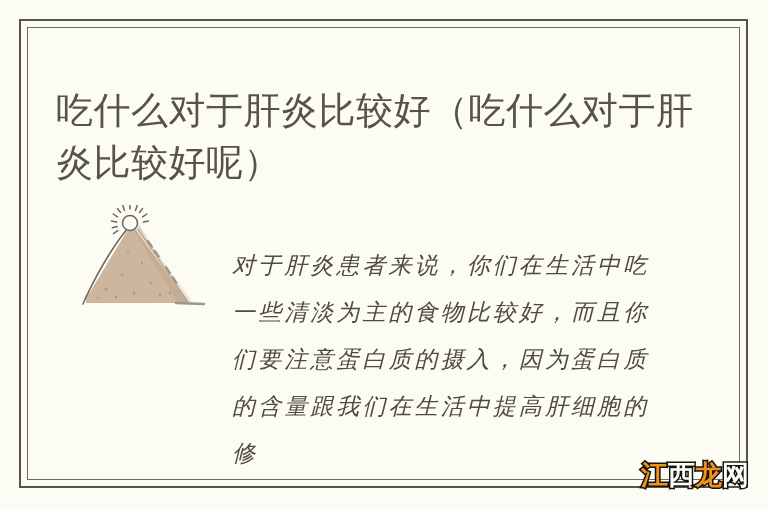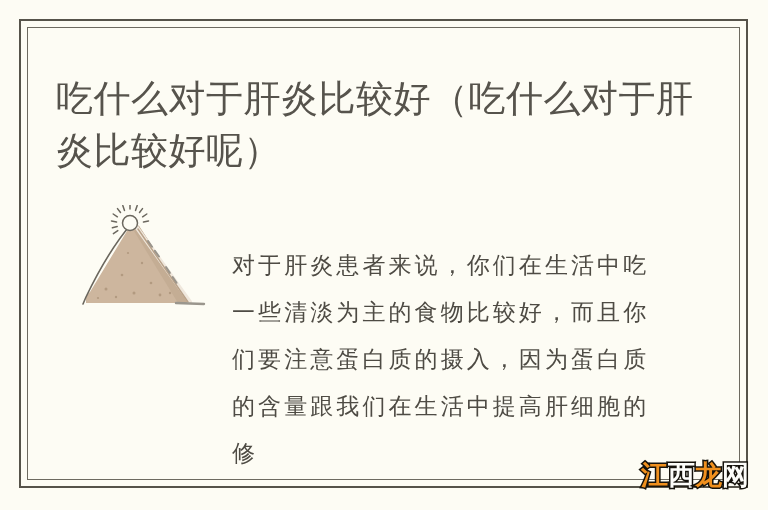--- a/index.html
+++ b/index.html
@@ -42,21 +42,21 @@
     position: absolute;
     left: 0;
     top: 0;
     width: 768px;
     height: 510px;
   }
 
   .article-title {
     position: absolute;
     left: 56px;
-    top: 48px;
+    top: 60px;
     width: 640px;
     font-size: 37px;
     line-height: 52px;
     color: #56534c;
     letter-spacing: 0.5px;
     font-weight: 400;
     font-family: "Liberation Sans", "DejaVu Sans", sans-serif;
   }
 
   .article-body-wrap {
@@ -82,20 +82,21 @@
     position: absolute;
     left: 176px;
     top: 14px;
     width: 416px;
     font-size: 23px;
     line-height: 47px;
     color: #4e4b44;
     letter-spacing: 1.8px;
     text-align: justify;
     font-family: "DejaVu Sans", "Liberation Sans", sans-serif;
+    font-style: italic;
     font-weight: 300;
   }
 
   
   .watermark {
     position: absolute;
     left: 641px;
     top: 457px;
     height: 34px;
     display: flex;

